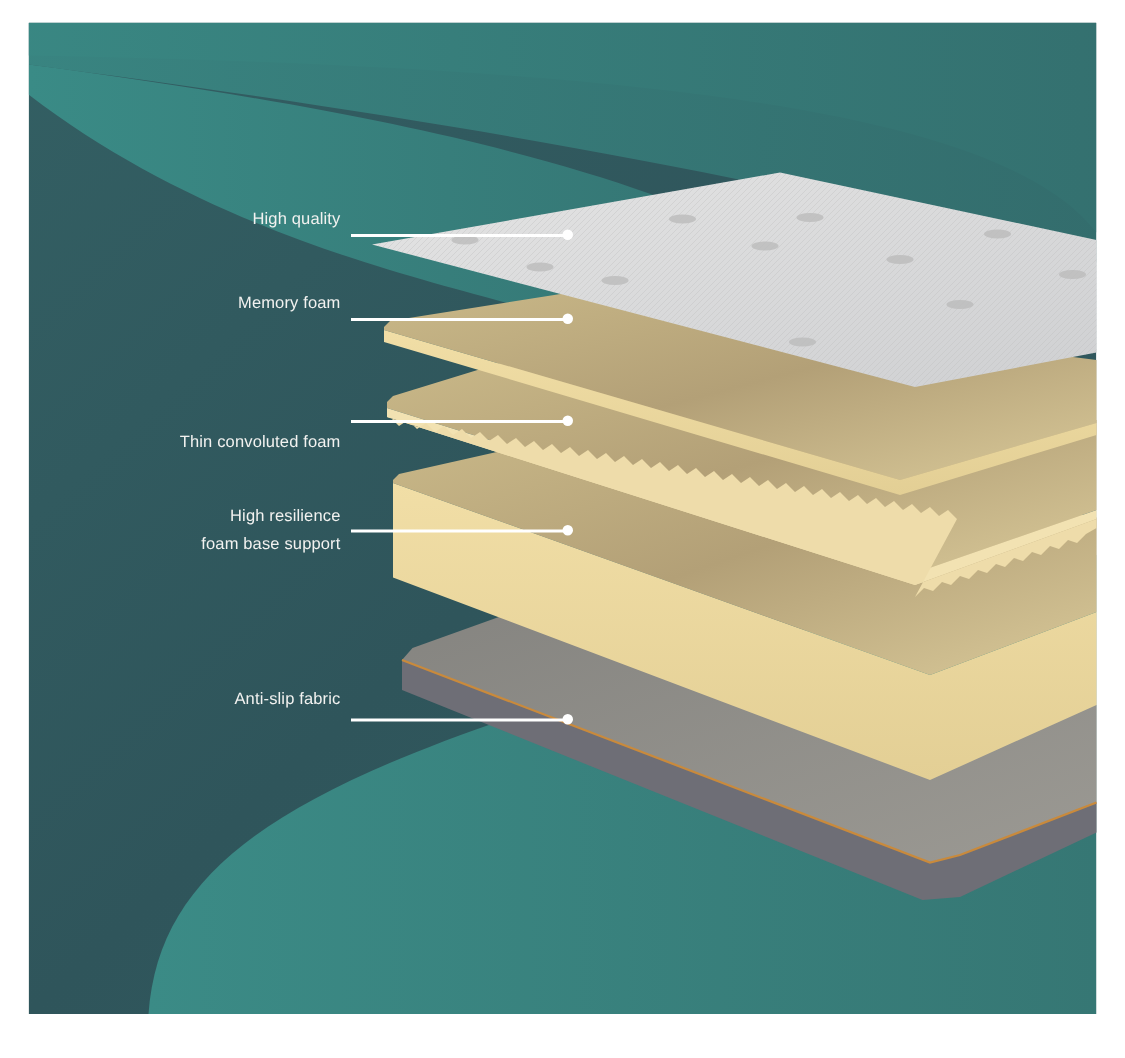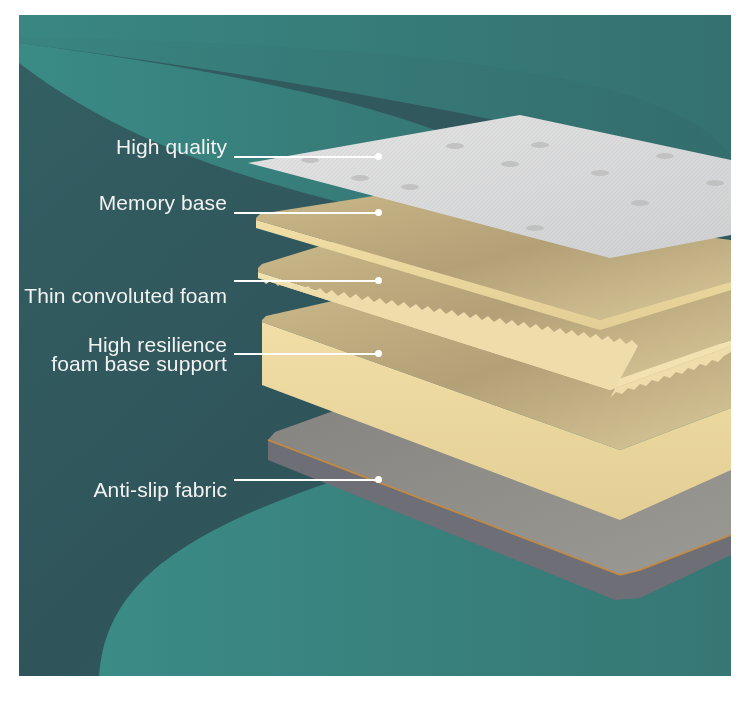--- a/index.html
+++ b/index.html
@@ -1,21 +1,21 @@
 <!DOCTYPE html>
 <html><head>
   <meta charset="utf-8">
   <style>
     html, body { margin: 0; padding: 0; background: #ffffff; }
     body { width: 750px; height: 705px; position: relative; overflow: hidden;
            font-family: "Liberation Sans", "DejaVu Sans", sans-serif; }
     .panel { position: absolute; left: 19px; top: 15px; width: 712px; height: 661px; overflow: hidden; }
     .panel svg.bg { position: absolute; left: 0; top: 0; }
     .art { position: absolute; left: 0; top: 0; width: 750px; height: 705px; }
-    .label { position: absolute; right: 523px; color: #f2f2f0; font-size: 21px;
+    .label { position: absolute; right: 523px; color: #f2f2f0; font-size: 11px;
              line-height: 19px; text-align: right; white-space: nowrap; letter-spacing: 0.1px; }
     .label span { display: block; }
     .leader { position: absolute; height: 1.5px; background: #ffffff; }
     .dot { position: absolute; width: 7px; height: 7px; border-radius: 50%; background: #ffffff; }
   </style>
 </head>
 <body>
 
 <div class="panel">
   <svg class="bg" width="712" height="661" viewBox="0 0 712 661">
@@ -109,35 +109,35 @@
   </g>
 </svg>
 
 <div class="label" style="top:137px;">
   <span>High quality</span>
 </div>
 <div class="leader" style="left:234px; top:156px; width:145px;"></div>
 <div class="dot" style="left:375px; top:153px;"></div>
 
 <div class="label" style="top:193px;">
-  <span>Memory base</span>
+  <span>Memory foam</span>
 </div>
 <div class="leader" style="left:234px; top:212px; width:145px;"></div>
 <div class="dot" style="left:375px; top:209px;"></div>
 
 <div class="label" style="top:271px;margin-top:15px;">
   <span>Thin convoluted foam</span>
 </div>
 <div class="leader" style="left:234px; top:280px; width:145px;"></div>
 <div class="dot" style="left:375px; top:277px;"></div>
 
 <div class="label" style="top:335px;">
   <span>High resilience</span>
   <span>foam base support</span>
 </div>
 <div class="leader" style="left:234px; top:353px; width:145px;"></div>
 <div class="dot" style="left:375px; top:350px;"></div>
 
-<div class="label" style="top:480px;">
+<div class="label" style="top:457px;">
   <span>Anti-slip fabric</span>
 </div>
 <div class="leader" style="left:234px; top:479px; width:145px;"></div>
 <div class="dot" style="left:375px; top:476px;"></div>
 
 </body></html>

